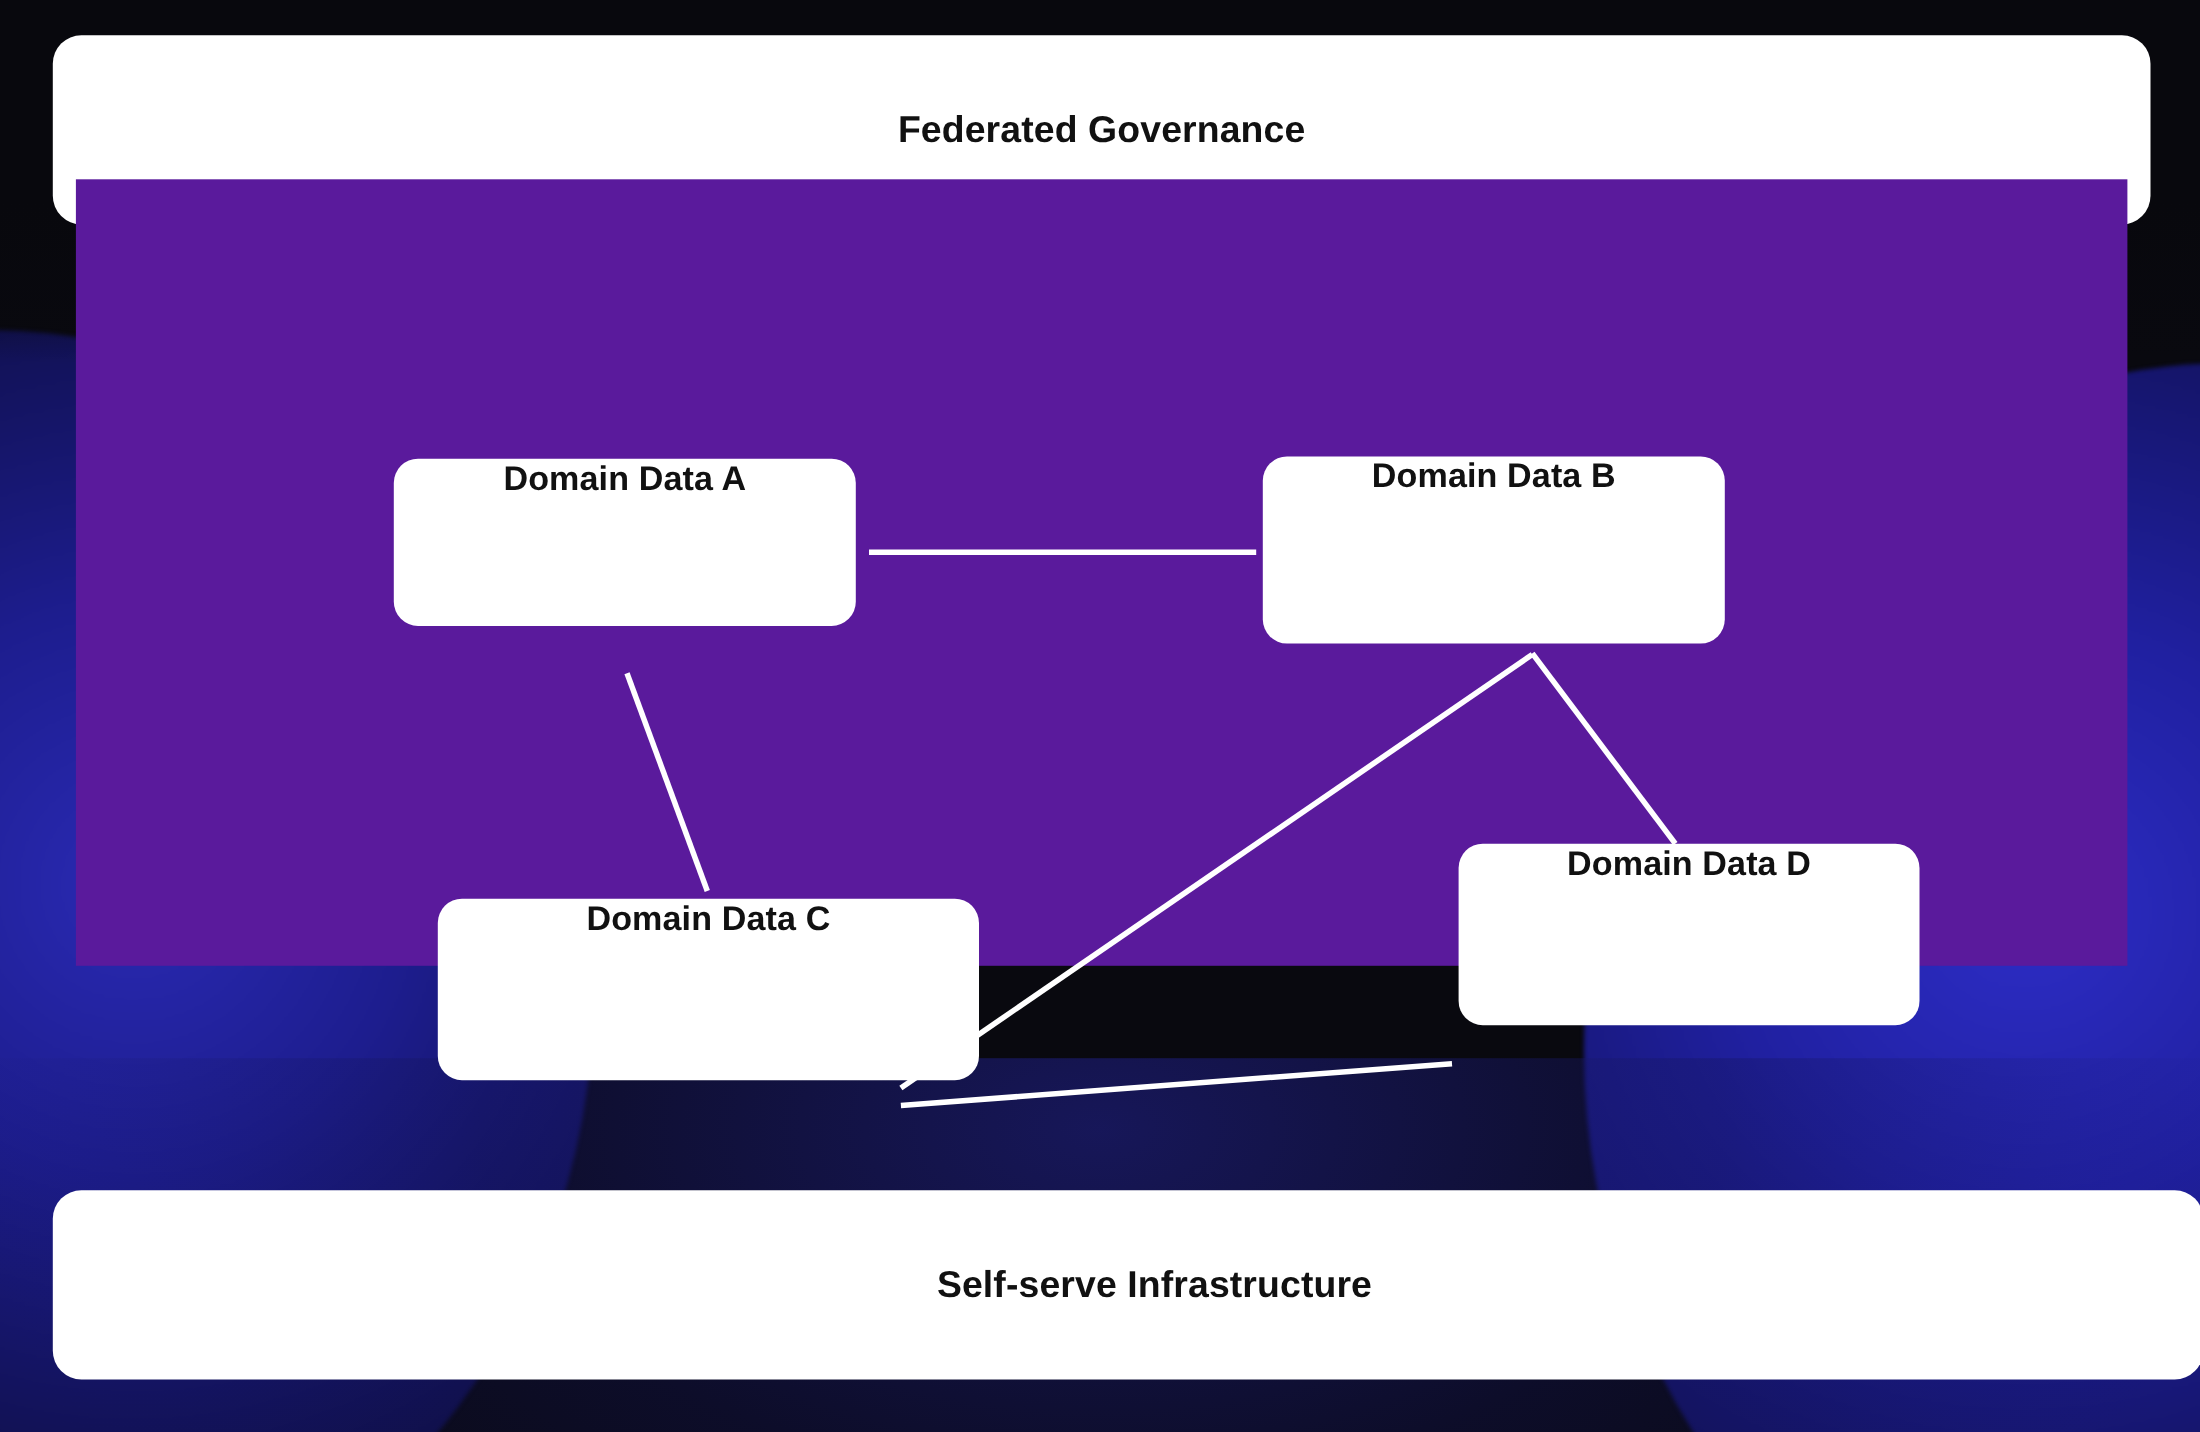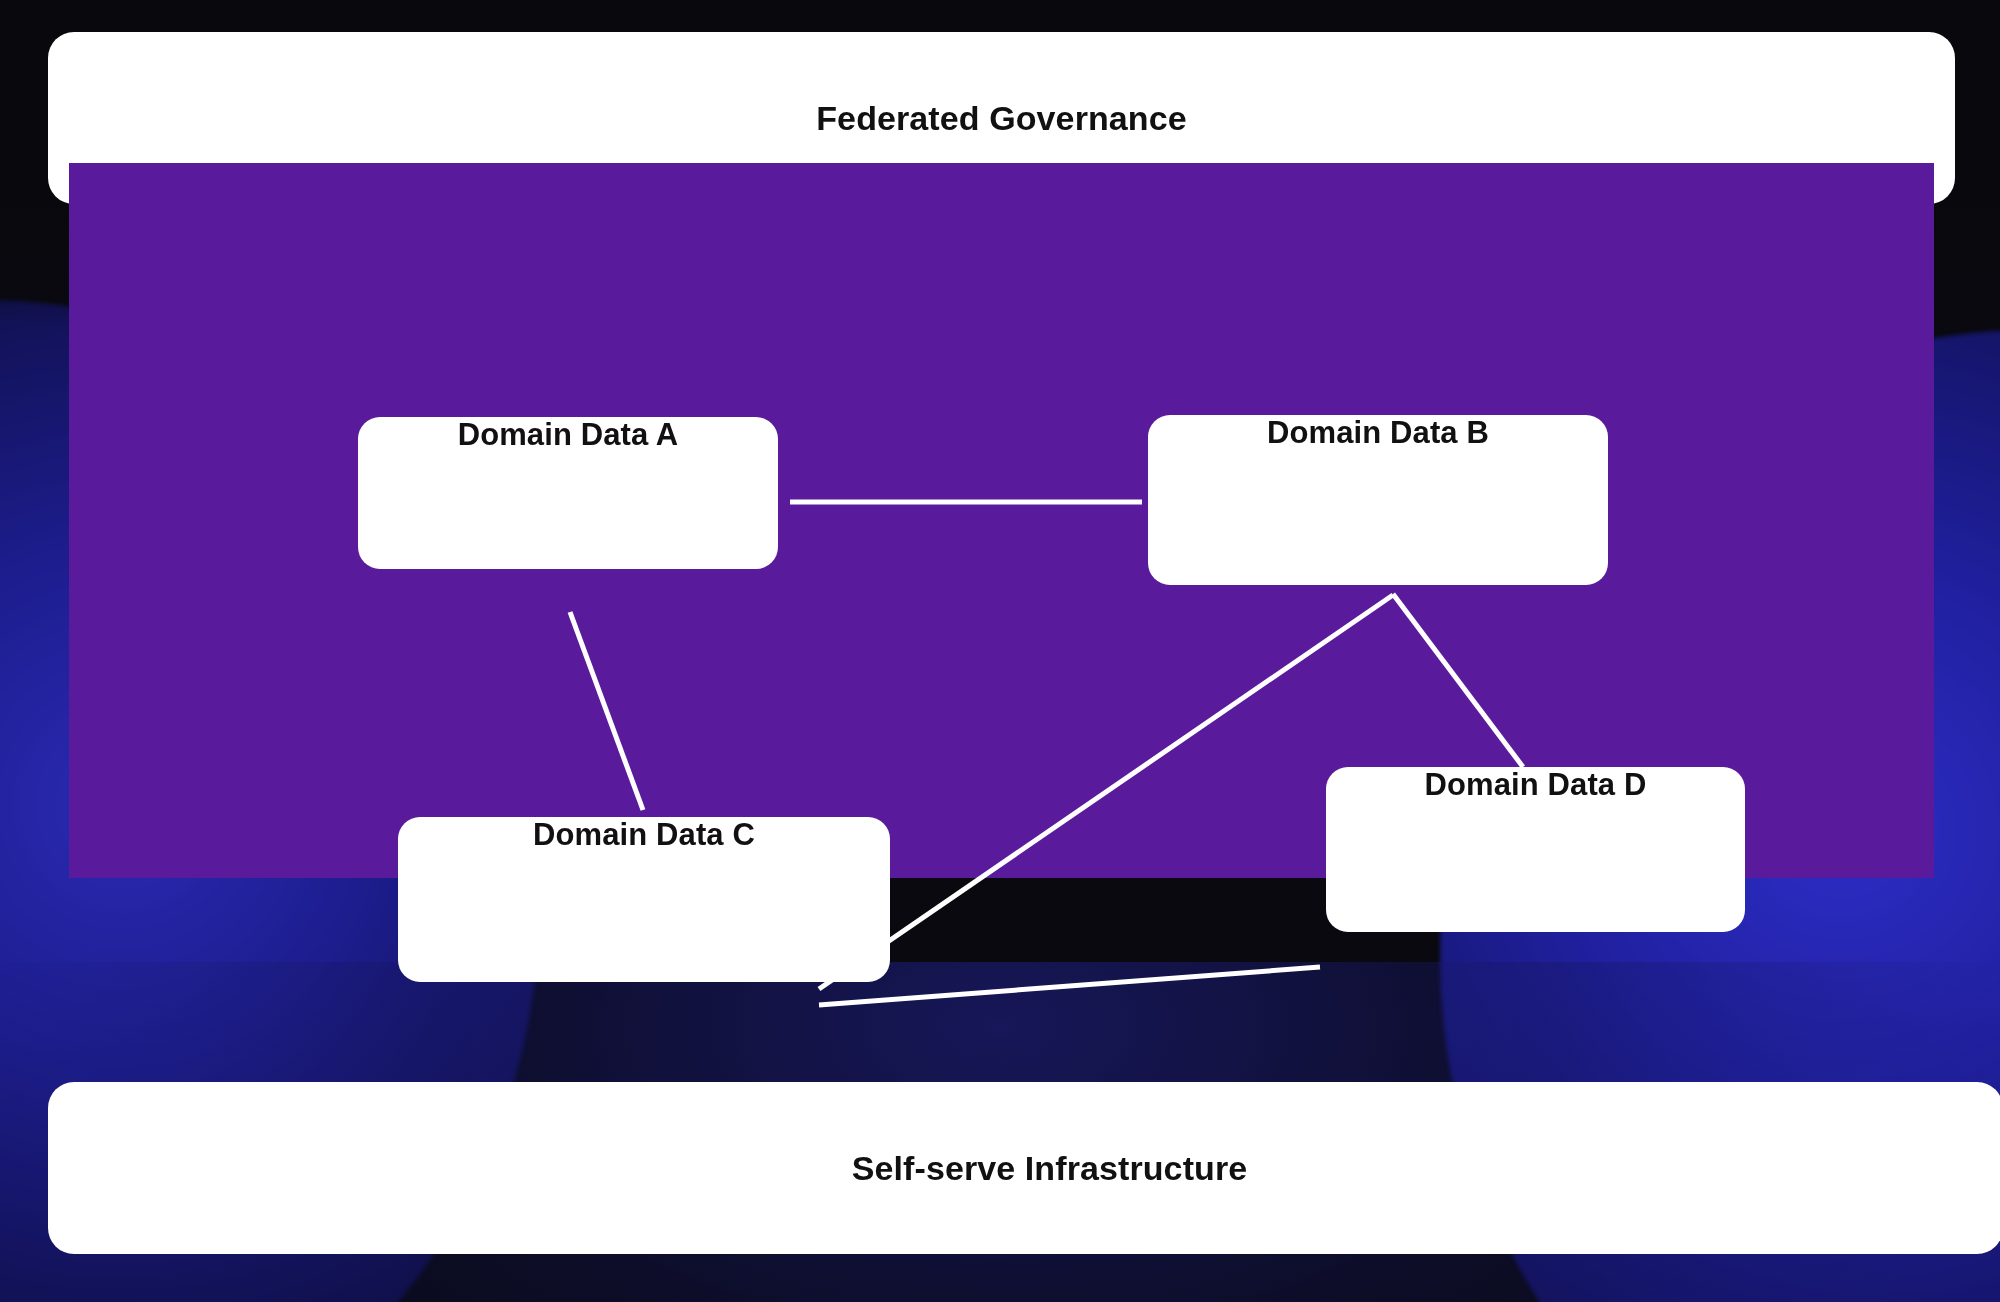--- a/index.html
+++ b/index.html
@@ -176,21 +176,21 @@
           <line x1="721" y1="339" x2="1073" y2="339" stroke="#ffffff" stroke-width="5" stroke-linecap="butt"></line>
           <line x1="501" y1="449" x2="574" y2="647" stroke="#ffffff" stroke-width="5" stroke-linecap="butt"></line>
           <line x1="750" y1="826" x2="1324" y2="432" stroke="#ffffff" stroke-width="5" stroke-linecap="butt"></line>
           <line x1="750" y1="842" x2="1251" y2="804" stroke="#ffffff" stroke-width="5" stroke-linecap="butt"></line>
           <line x1="1324" y1="431" x2="1454" y2="604" stroke="#ffffff" stroke-width="5" stroke-linecap="butt"></line>
         </svg>
       <div id="node-layer">
           <div class="node" style="left: 289px; top: 254px; width: 420px; height: 152px;">
             <span class="node-label">Domain Data A</span>
           </div>
-          <div class="node" style="left: 1079px; top: 252px; width: 460px; height: 170px;">
+          <div class="node" style="left: 1079px; top: 252px; width: 420px; height: 170px;">
             <span class="node-label">Domain Data B</span>
           </div>
           <div class="node" style="left: 329px; top: 654px; width: 492px; height: 165px;">
             <span class="node-label">Domain Data C</span>
           </div>
           <div class="node" style="left: 1257px; top: 604px; width: 419px; height: 165px;">
             <span class="node-label">Domain Data D</span>
           </div>
         </div>
     </div>

